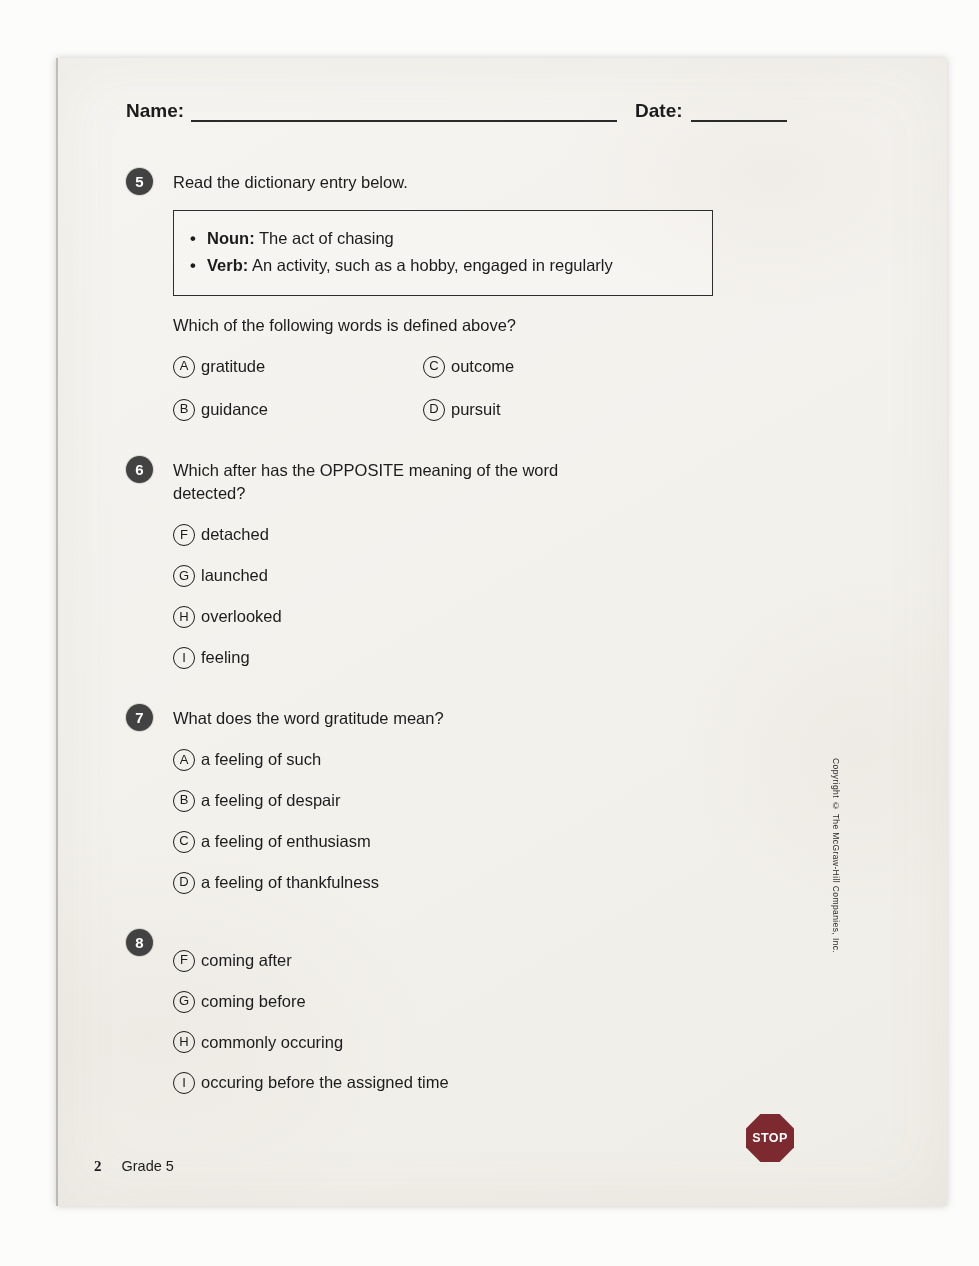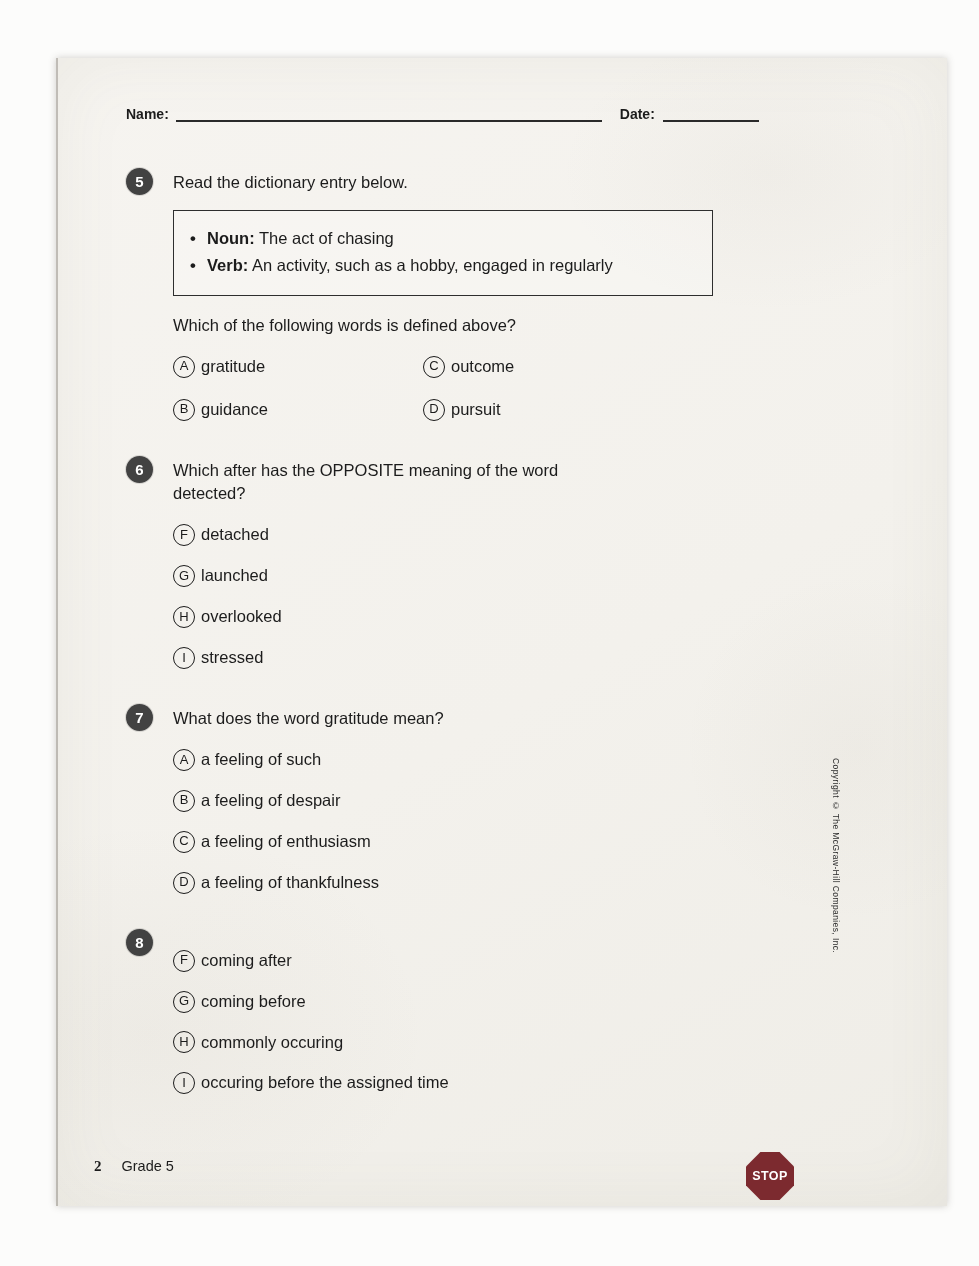--- a/index.html
+++ b/index.html
@@ -21,21 +21,21 @@
   .scan-overlay {
     position: absolute; inset: 0; pointer-events: none;
     background:
       radial-gradient(ellipse 300px 200px at 80% 10%, rgba(150,140,120,.05), transparent 70%),
       radial-gradient(ellipse 400px 300px at 10% 85%, rgba(150,140,120,.06), transparent 70%),
       radial-gradient(ellipse 250px 250px at 90% 60%, rgba(150,140,120,.05), transparent 70%);
   }
   .content { position: absolute; left: 68px; top: 40px; width: 684px; }
 
   
-  .hdr { display: flex; align-items: flex-end; font-size: 14px; font-weight: bold; }
+  .hdr { display: flex; align-items: flex-end; font-size: 19px; font-weight: bold; }
   .hline { border-bottom: 2px solid #2a2a2a; height: 22px; }
   .name-line { width: 426px; margin-left: 7px; margin-right: 18px; }
   .date-line { width: 96px; margin-left: 8px; }
 
   
   .q { display: flex; margin-top: 34px; }
   .q.first { margin-top: 46px; }
   .badge {
     flex: 0 0 27px; width: 27px; height: 27px; border-radius: 50%;
     background: #424242; color: #fff; font-weight: bold; font-size: 15px;
@@ -76,21 +76,21 @@
 
   
   .copyright {
     position: absolute; right: 106px; top: 700px;
     writing-mode: vertical-rl; font-size: 8.5px; color: #2d2d2d;
     letter-spacing: .4px;
   }
 
   
   .stop {
-    position: absolute; left: 688px; top: 1094px; width: 48px; height: 48px;
+    position: absolute; left: 688px; top: 1056px; width: 48px; height: 48px;
     background: #7c2a2f; color: #fff; font-weight: bold; font-size: 12.5px;
     clip-path: polygon(30% 0, 70% 0, 100% 30%, 100% 70%, 70% 100%, 30% 100%, 0 70%, 0 30%);
     display: flex; align-items: center; justify-content: center;
     letter-spacing: .4px;
   }
 
   
   .footer { position: absolute; left: 36px; top: 1100px; font-size: 15px; display: flex; }
   .pagenum { font-family: "Liberation Serif", serif; font-weight: bold; }
   .gradelbl { margin-left: 20px; font-size: 14.5px; }
@@ -167,21 +167,21 @@
           <div class="opt">
             <span class="clet">G</span>
             <span>launched</span>
           </div>
           <div class="opt">
             <span class="clet">H</span>
             <span>overlooked</span>
           </div>
           <div class="opt">
             <span class="clet">I</span>
-            <span>stressed</span>
+            <span>feeling</span>
           </div>
         </div>
       </div>
     </div>
 
     <div class="q">
       <div class="badge">7</div>
       <div class="qbody">
         <div class="qtext"><span>What does the word </span><span class="ital">gratitude</span><span> mean?</span></div>
         <div class="optsv">

